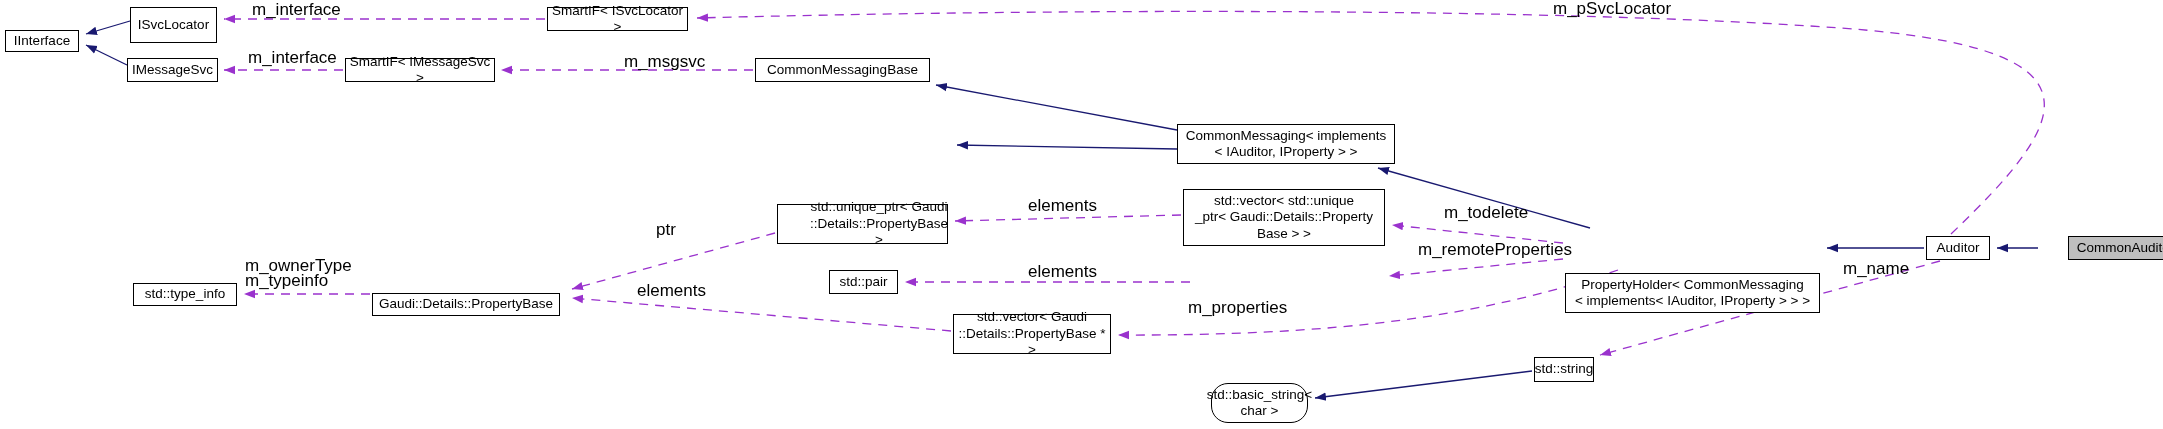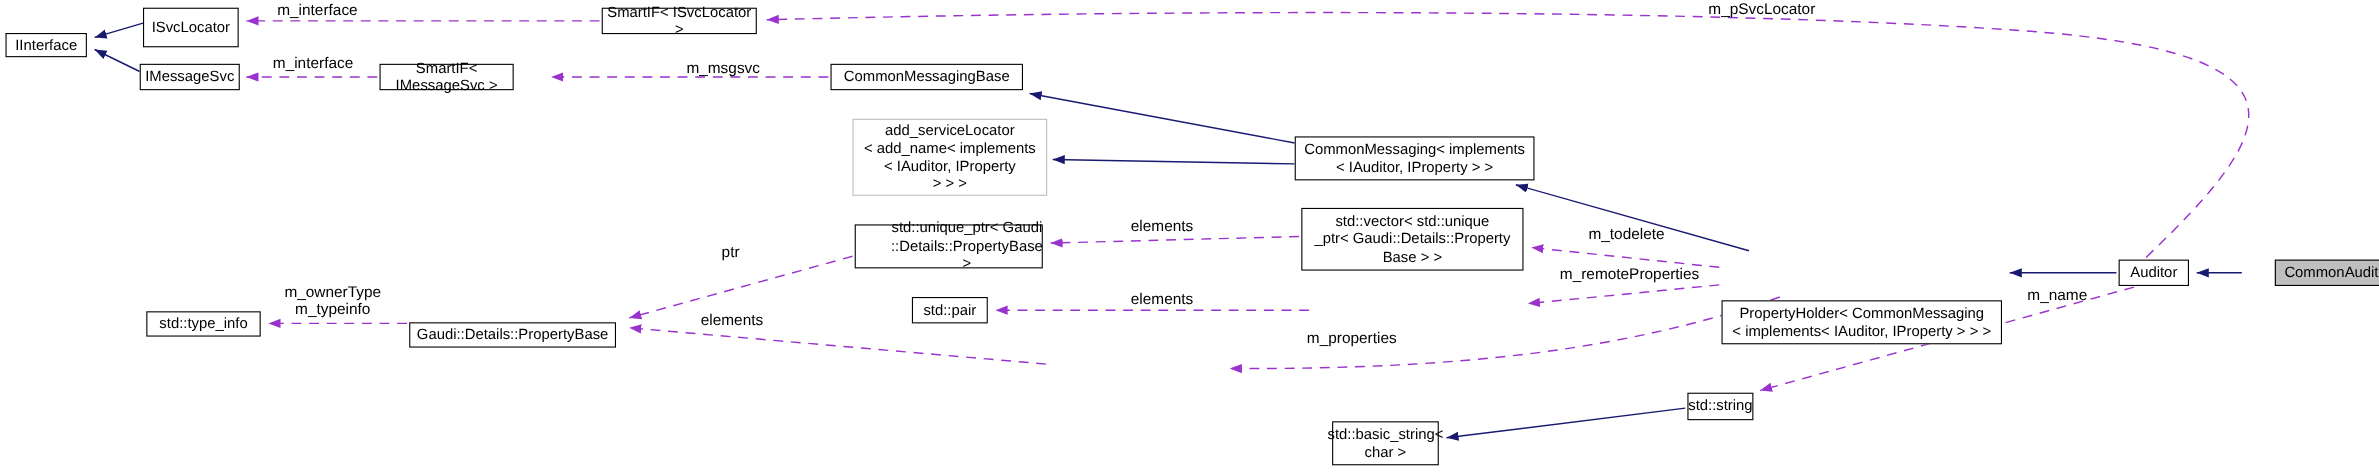--- a/index.html
+++ b/index.html
@@ -21,23 +21,22 @@
     font-size:13.5px;line-height:16.5px;
     text-align:center;
     white-space:pre-line;
     cursor:pointer;
   }
   .node.truncated{border:1.2px solid #bdbdbd;cursor:default;}
   .node.current{background:#bfbfbf;margin-left:28px;}
   .edge-label{
     position:absolute;
     color:#000;
-    font-size:14px;line-height:15px;
+    font-size:17px;line-height:15px;
     white-space:pre-line;
-    text-align:center;
   }
 </style>
 </head>
 <body>
 
 <div id="canvas">
 
   <svg id="edges" width="2163" height="429" viewBox="0 0 2163 429">
     <defs>
       <marker id="ah-navy" markerUnits="userSpaceOnUse" markerWidth="13" markerHeight="11" refX="11" refY="5" orient="auto">
@@ -73,42 +72,40 @@
       <path d="M 775 233 L 572 289" marker-end="url(#ah-purple)"></path>
       <path d="M 370 294 L 244 294" marker-end="url(#ah-purple)"></path>
       <path d="M 1940 261 L 1600 355" marker-end="url(#ah-purple)"></path>
     </g>
   </svg>
 
   <div class="node" style="left:5px;top:30px;width:74px;height:22px;">IInterface</div>
   <div class="node" style="left:130px;top:7px;width:87px;height:36px;">ISvcLocator</div>
   <div class="node" style="left:127px;top:58px;width:91px;height:24px;">IMessageSvc</div>
   <div class="node" style="left:547px;top:7px;width:141px;height:24px;">SmartIF&lt; ISvcLocator &gt;</div>
-  <div class="node" style="left:345px;top:58px;width:122px;height:24px;">SmartIF&lt; IMessageSvc &gt;</div>
+  <div class="node" style="left:345px;top:58px;width:150px;height:24px;">SmartIF&lt; IMessageSvc &gt;</div>
   <div class="node" style="left:755px;top:58px;width:175px;height:24px;">CommonMessagingBase</div>
-  <div class="node truncated" style="left:775px;top:108px;width:177px;height:70px;line-height:16px;">add_serviceLocator
-&lt; add_name&lt; implements
-&lt; IAuditor, IProperty
-&gt; &gt; &gt;</div>
   <div class="node" style="left:1177px;top:124px;width:218px;height:40px;">CommonMessaging&lt; implements
 &lt; IAuditor, IProperty &gt; &gt;</div>
   <div class="node" style="left:777px;top:204px;width:171px;height:40px;padding-left:33px;">std::unique_ptr&lt; Gaudi
 ::Details::PropertyBase &gt;</div>
   <div class="node" style="left:1183px;top:189px;width:202px;height:57px;">std::vector&lt; std::unique
 _ptr&lt; Gaudi::Details::Property
 Base &gt; &gt;</div>
   <div class="node" style="left:829px;top:270px;width:69px;height:24px;">std::pair</div>
+  <div class="node" style="left:953px;top:314px;width:158px;height:40px;">std::vector&lt; Gaudi
+::Details::PropertyBase * &gt;</div>
   <div class="node" style="left:372px;top:293px;width:188px;height:23px;">Gaudi::Details::PropertyBase</div>
   <div class="node" style="left:133px;top:283px;width:104px;height:23px;">std::type_info</div>
   <div class="node" style="left:1565px;top:229px;width:255px;height:40px;margin-top:44px;">PropertyHolder&lt; CommonMessaging
 &lt; implements&lt; IAuditor, IProperty &gt; &gt; &gt;</div>
   <div class="node" style="left:1926px;top:236px;width:64px;height:24px;">Auditor</div>
   <div class="node current" style="left:2040px;top:236px;width:115px;height:24px;">CommonAuditor</div>
   <div class="node" style="left:1534px;top:357px;width:60px;height:25px;">std::string</div>
-  <div class="node" style="left:1211px;top:383px;width:97px;height:40px;">std::basic_string&lt;
+  <div class="node" style="left:1211px;top:383px;width:97px;height:40px;border-radius:17px;">std::basic_string&lt;
 char &gt;</div>
 
   <span class="edge-label" style="left:252px;top:2px;">m_interface</span>
   <span class="edge-label" style="left:1553px;top:1px;">m_pSvcLocator</span>
   <span class="edge-label" style="left:248px;top:50px;">m_interface</span>
   <span class="edge-label" style="left:624px;top:54px;">m_msgsvc</span>
   <span class="edge-label" style="left:656px;top:222px;">ptr</span>
   <span class="edge-label" style="left:1028px;top:198px;">elements</span>
   <span class="edge-label" style="left:1028px;top:264px;">elements</span>
   <span class="edge-label" style="left:637px;top:283px;">elements</span>

